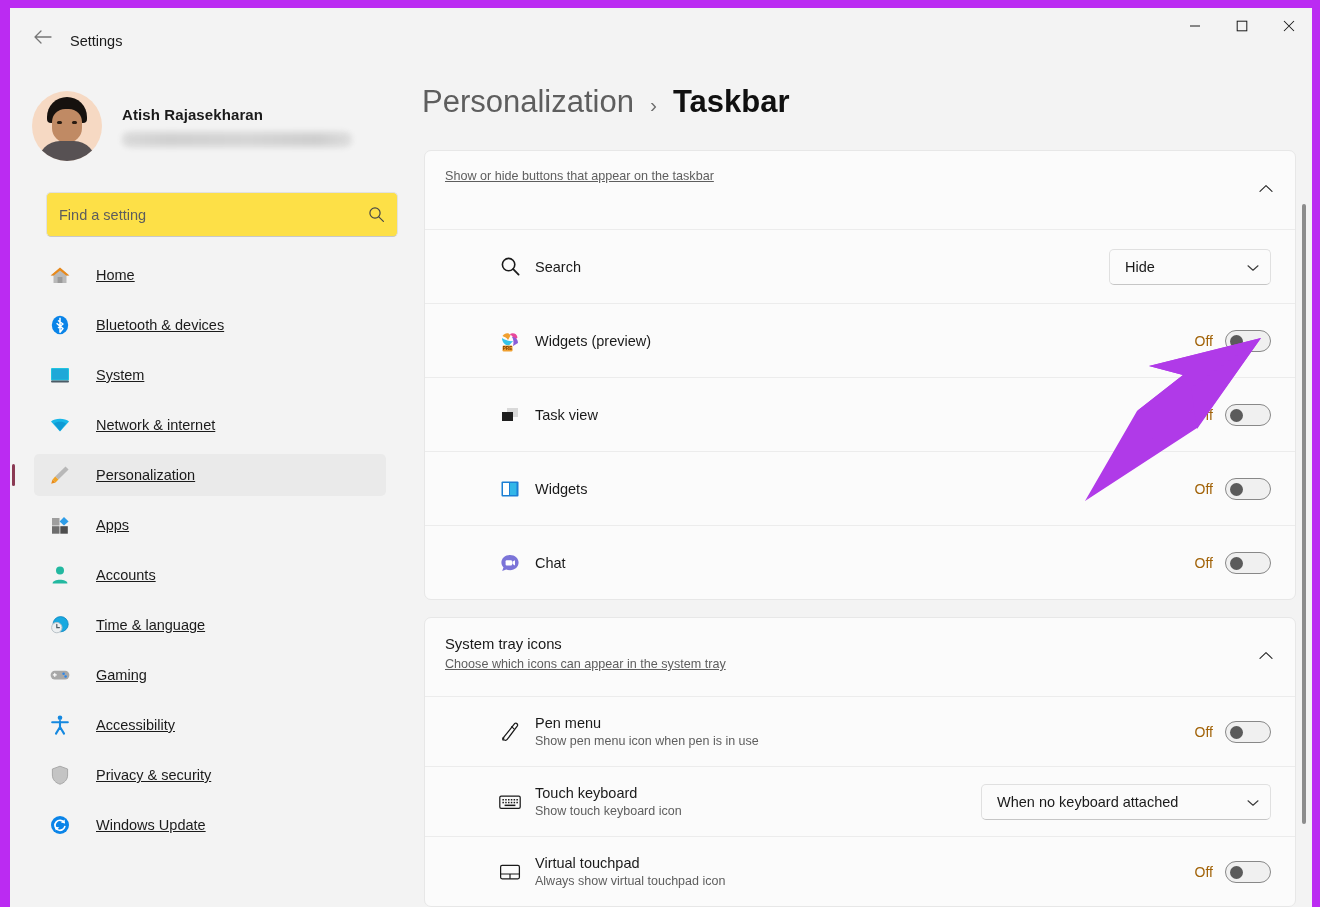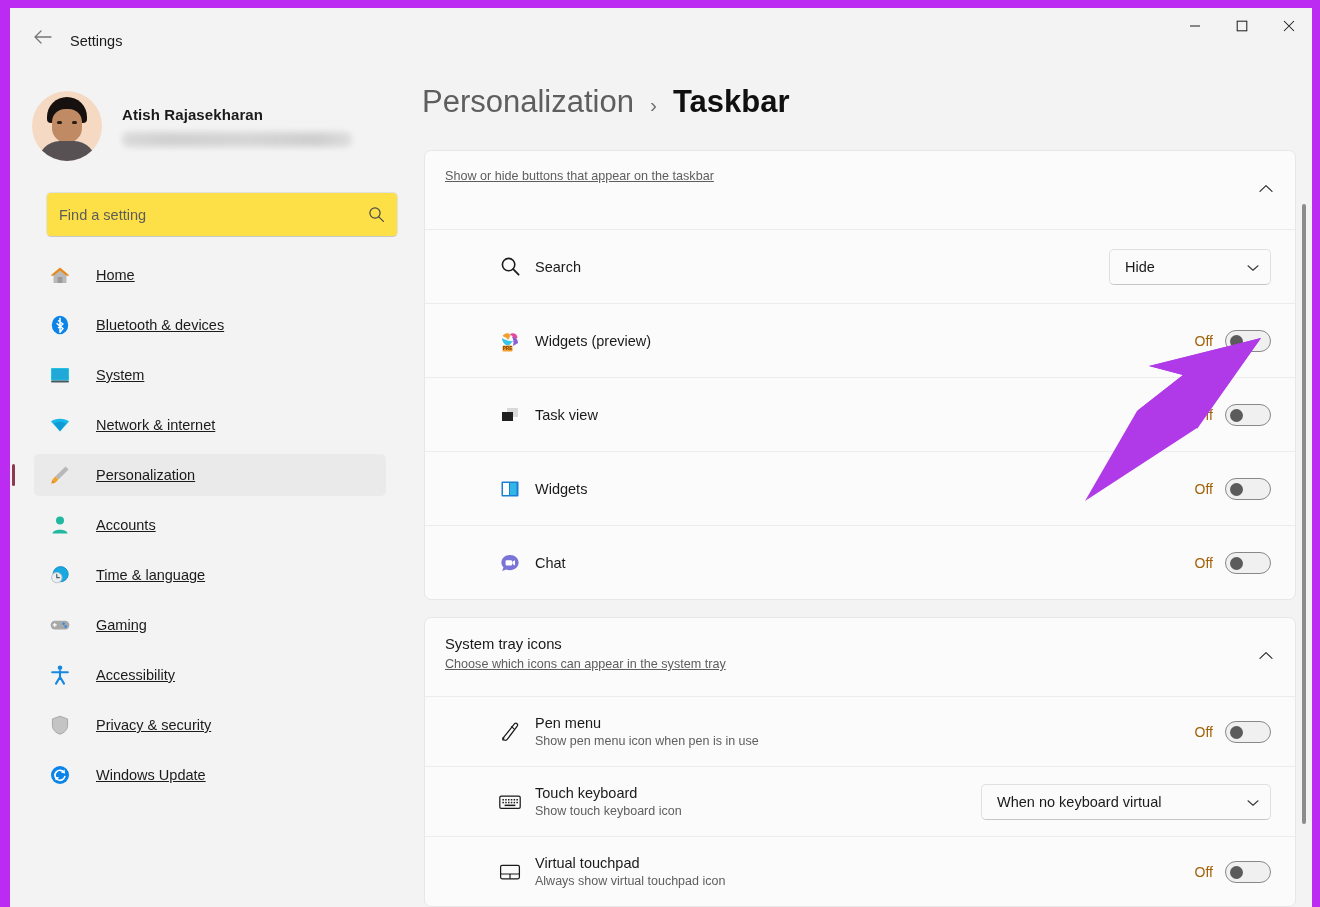--- a/index.html
+++ b/index.html
@@ -417,20 +417,31 @@
           <span class="navicon">
             <svg width="22" height="22" viewBox="0 0 22 22">
               <path d="M16.5 2.6 L19.6 5.5 L9.4 15.5 L6.2 12.6 Z" fill="#b8b8b8"></path>
               <path d="M6.2 12.6 L9.4 15.5 L6.6 18.6 L3.4 15.8 Z" fill="#f0a326"></path>
               <path d="M3.4 15.8 L6.6 18.6 L2.2 19.8 Z" fill="#e98b1a"></path>
             </svg>
           </span>
           <span class="navlabel">Personalization</span>
         </div>
 
+        <div class="navitem">
+          <span class="navicon">
+            <svg width="22" height="22" viewBox="0 0 22 22">
+              <rect x="3" y="4" width="7.5" height="7.5" fill="#9e9e9e"></rect>
+              <rect x="3" y="12.2" width="7.5" height="7.5" fill="#6d6d6d"></rect>
+              <rect x="11.3" y="12.2" width="7.5" height="7.5" fill="#4d4d4d"></rect>
+              <path d="M15 3 L19.6 7.4 L15 11.6 L10.6 7.4 Z" fill="#2e9de8"></path>
+            </svg>
+          </span>
+          <span class="navlabel">Apps</span>
+        </div>
 
         <div class="navitem">
           <span class="navicon">
             <svg width="22" height="22" viewBox="0 0 22 22">
               <circle cx="11" cy="6.6" r="4" fill="#22b8a0"></circle>
               <path d="M3.6 19.4 C3.6 14.6 18.4 14.6 18.4 19.4 Z" fill="#22b8a0"></path>
             </svg>
           </span>
           <span class="navlabel">Accounts</span>
         </div>
@@ -663,21 +674,21 @@
                 <rect x="6.6" y="12.6" width="10.8" height="1.5"></rect>
               </g>
             </svg>
           </span>
           <div class="rowtext">
             <div class="row-label">Touch keyboard</div>
             <div class="row-desc">Show touch keyboard icon</div>
           </div>
           <div class="row-right">
             <div class="dropdown dd-touch">
-              <span>When no keyboard virtual</span>
+              <span>When no keyboard attached</span>
               <span class="dd-caret">
                 <svg width="12" height="8" viewBox="0 0 12 8">
                   <path d="M1 1.8 L6 6.2 L11 1.8" stroke="#3c3c3c" stroke-width="1.15" fill="none" stroke-linecap="round" stroke-linejoin="round"></path>
                 </svg>
               </span>
             </div>
           </div>
         </div>
 
         <div class="row row-tall">

